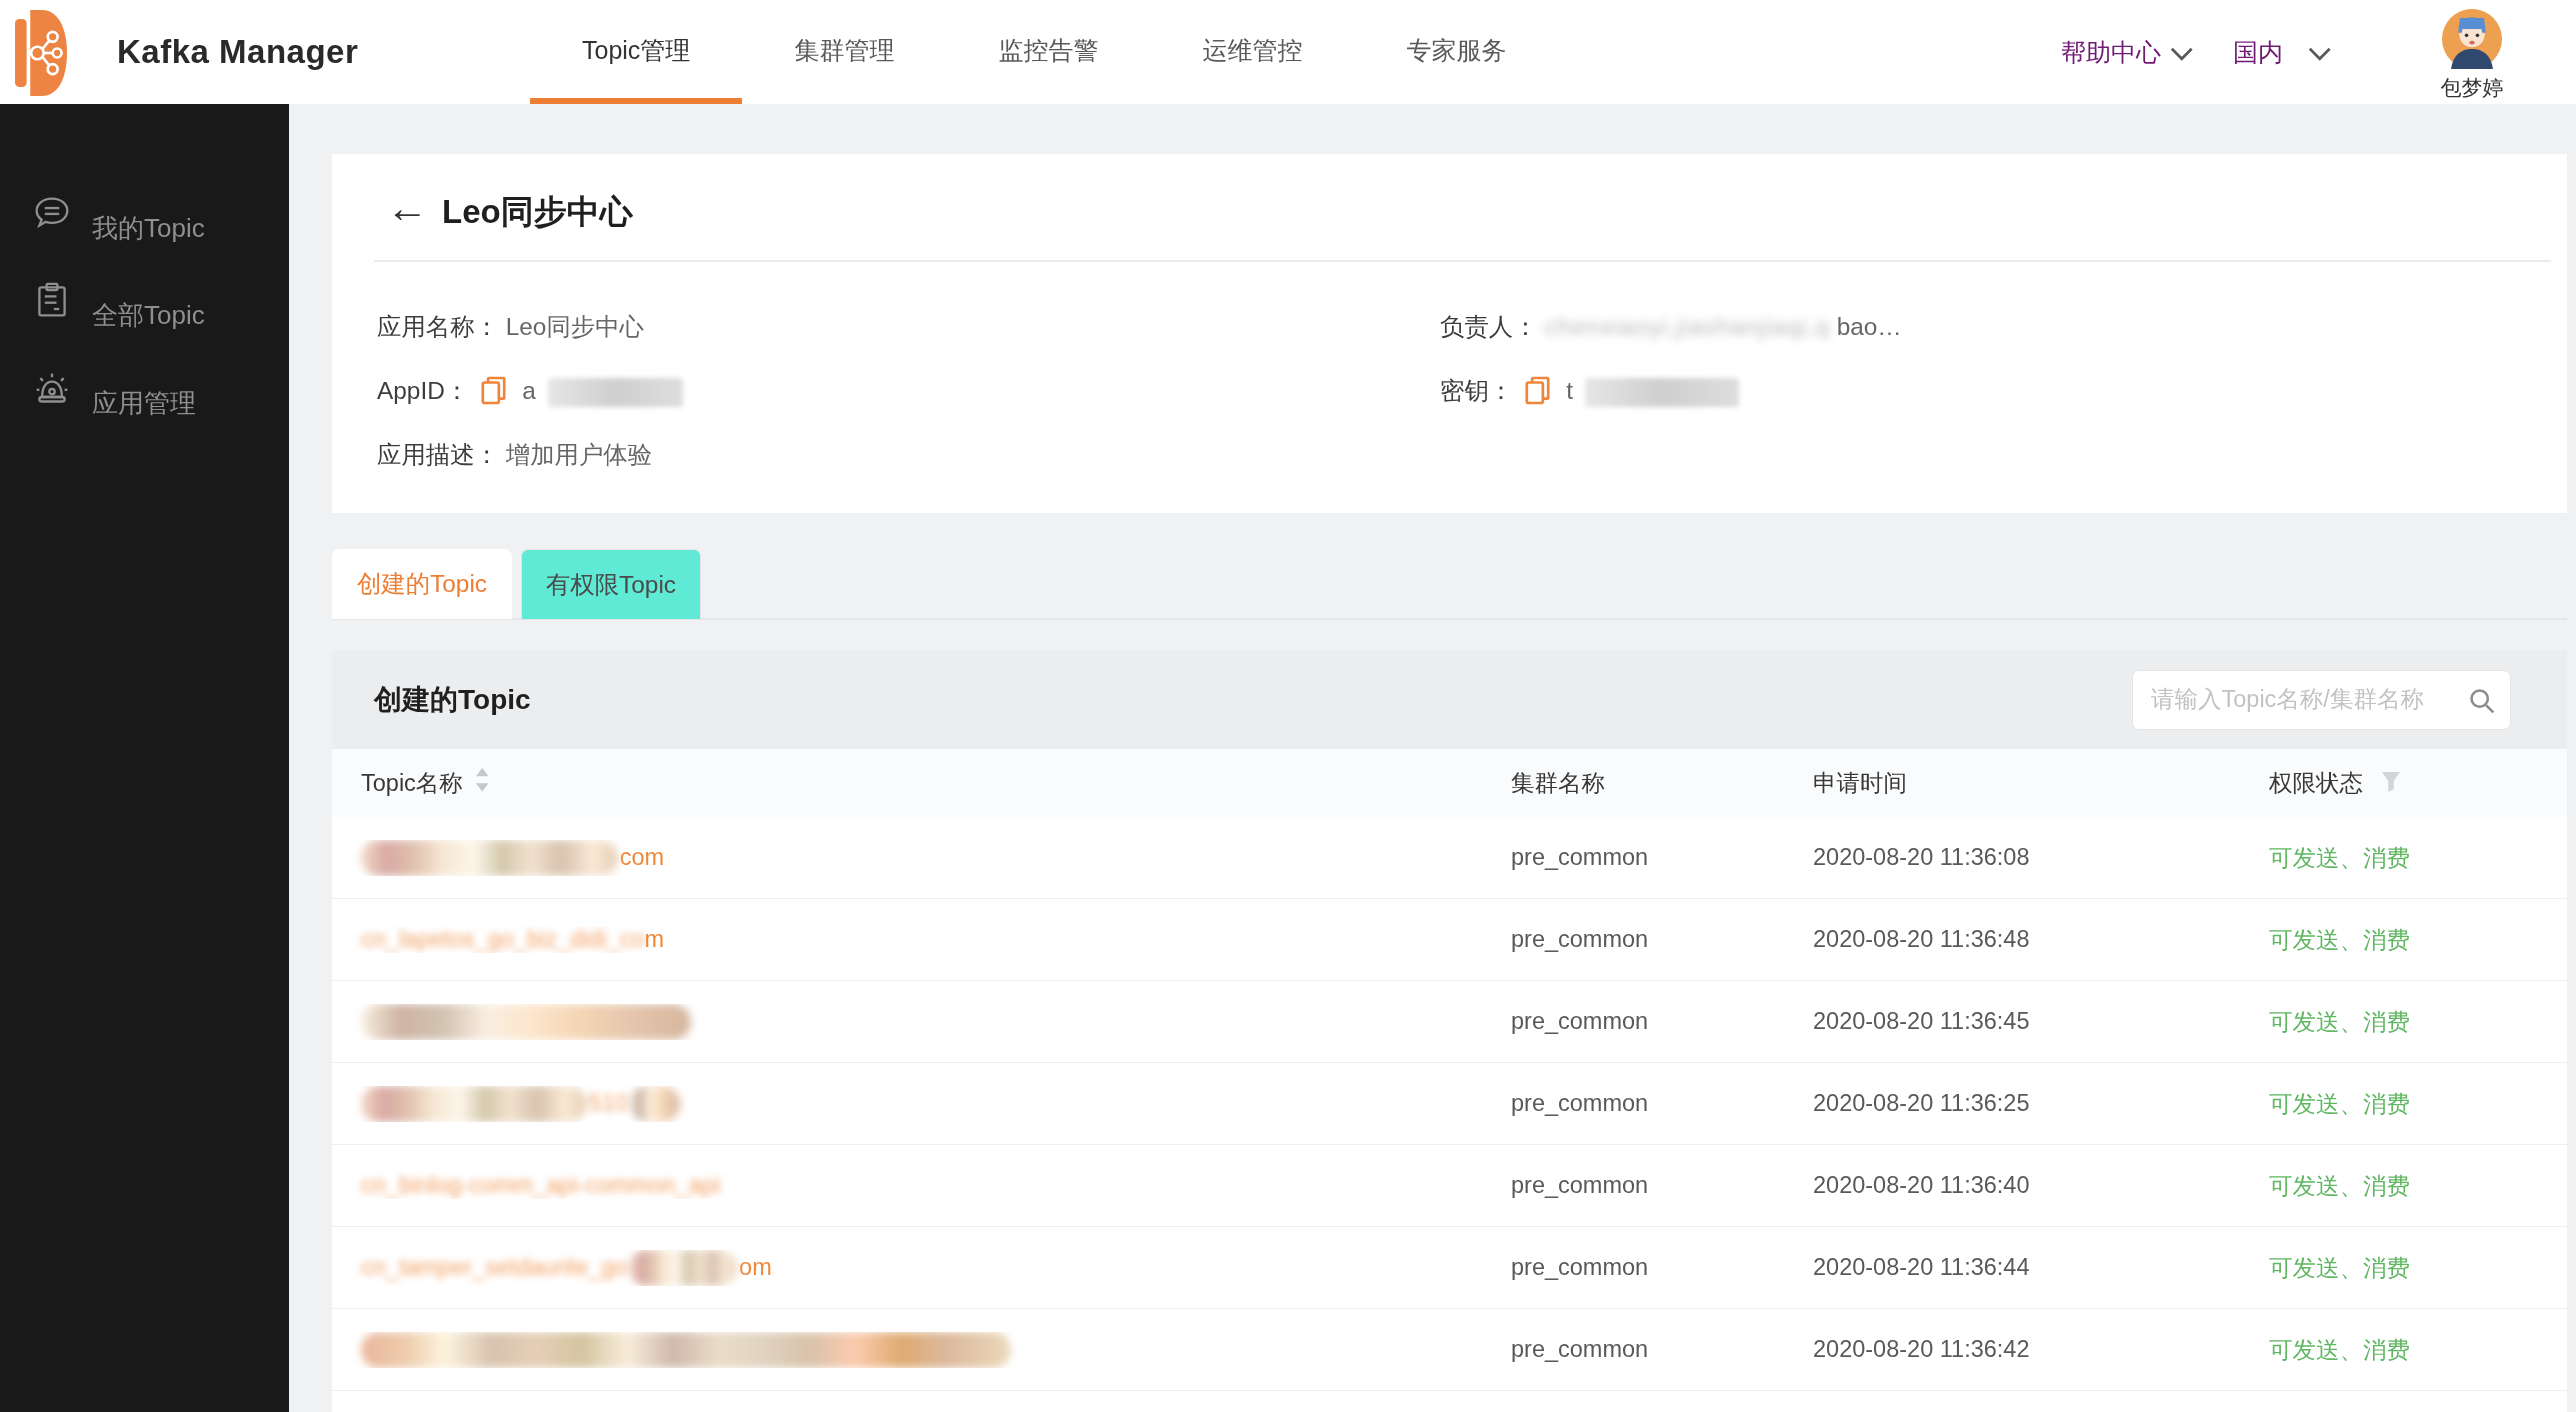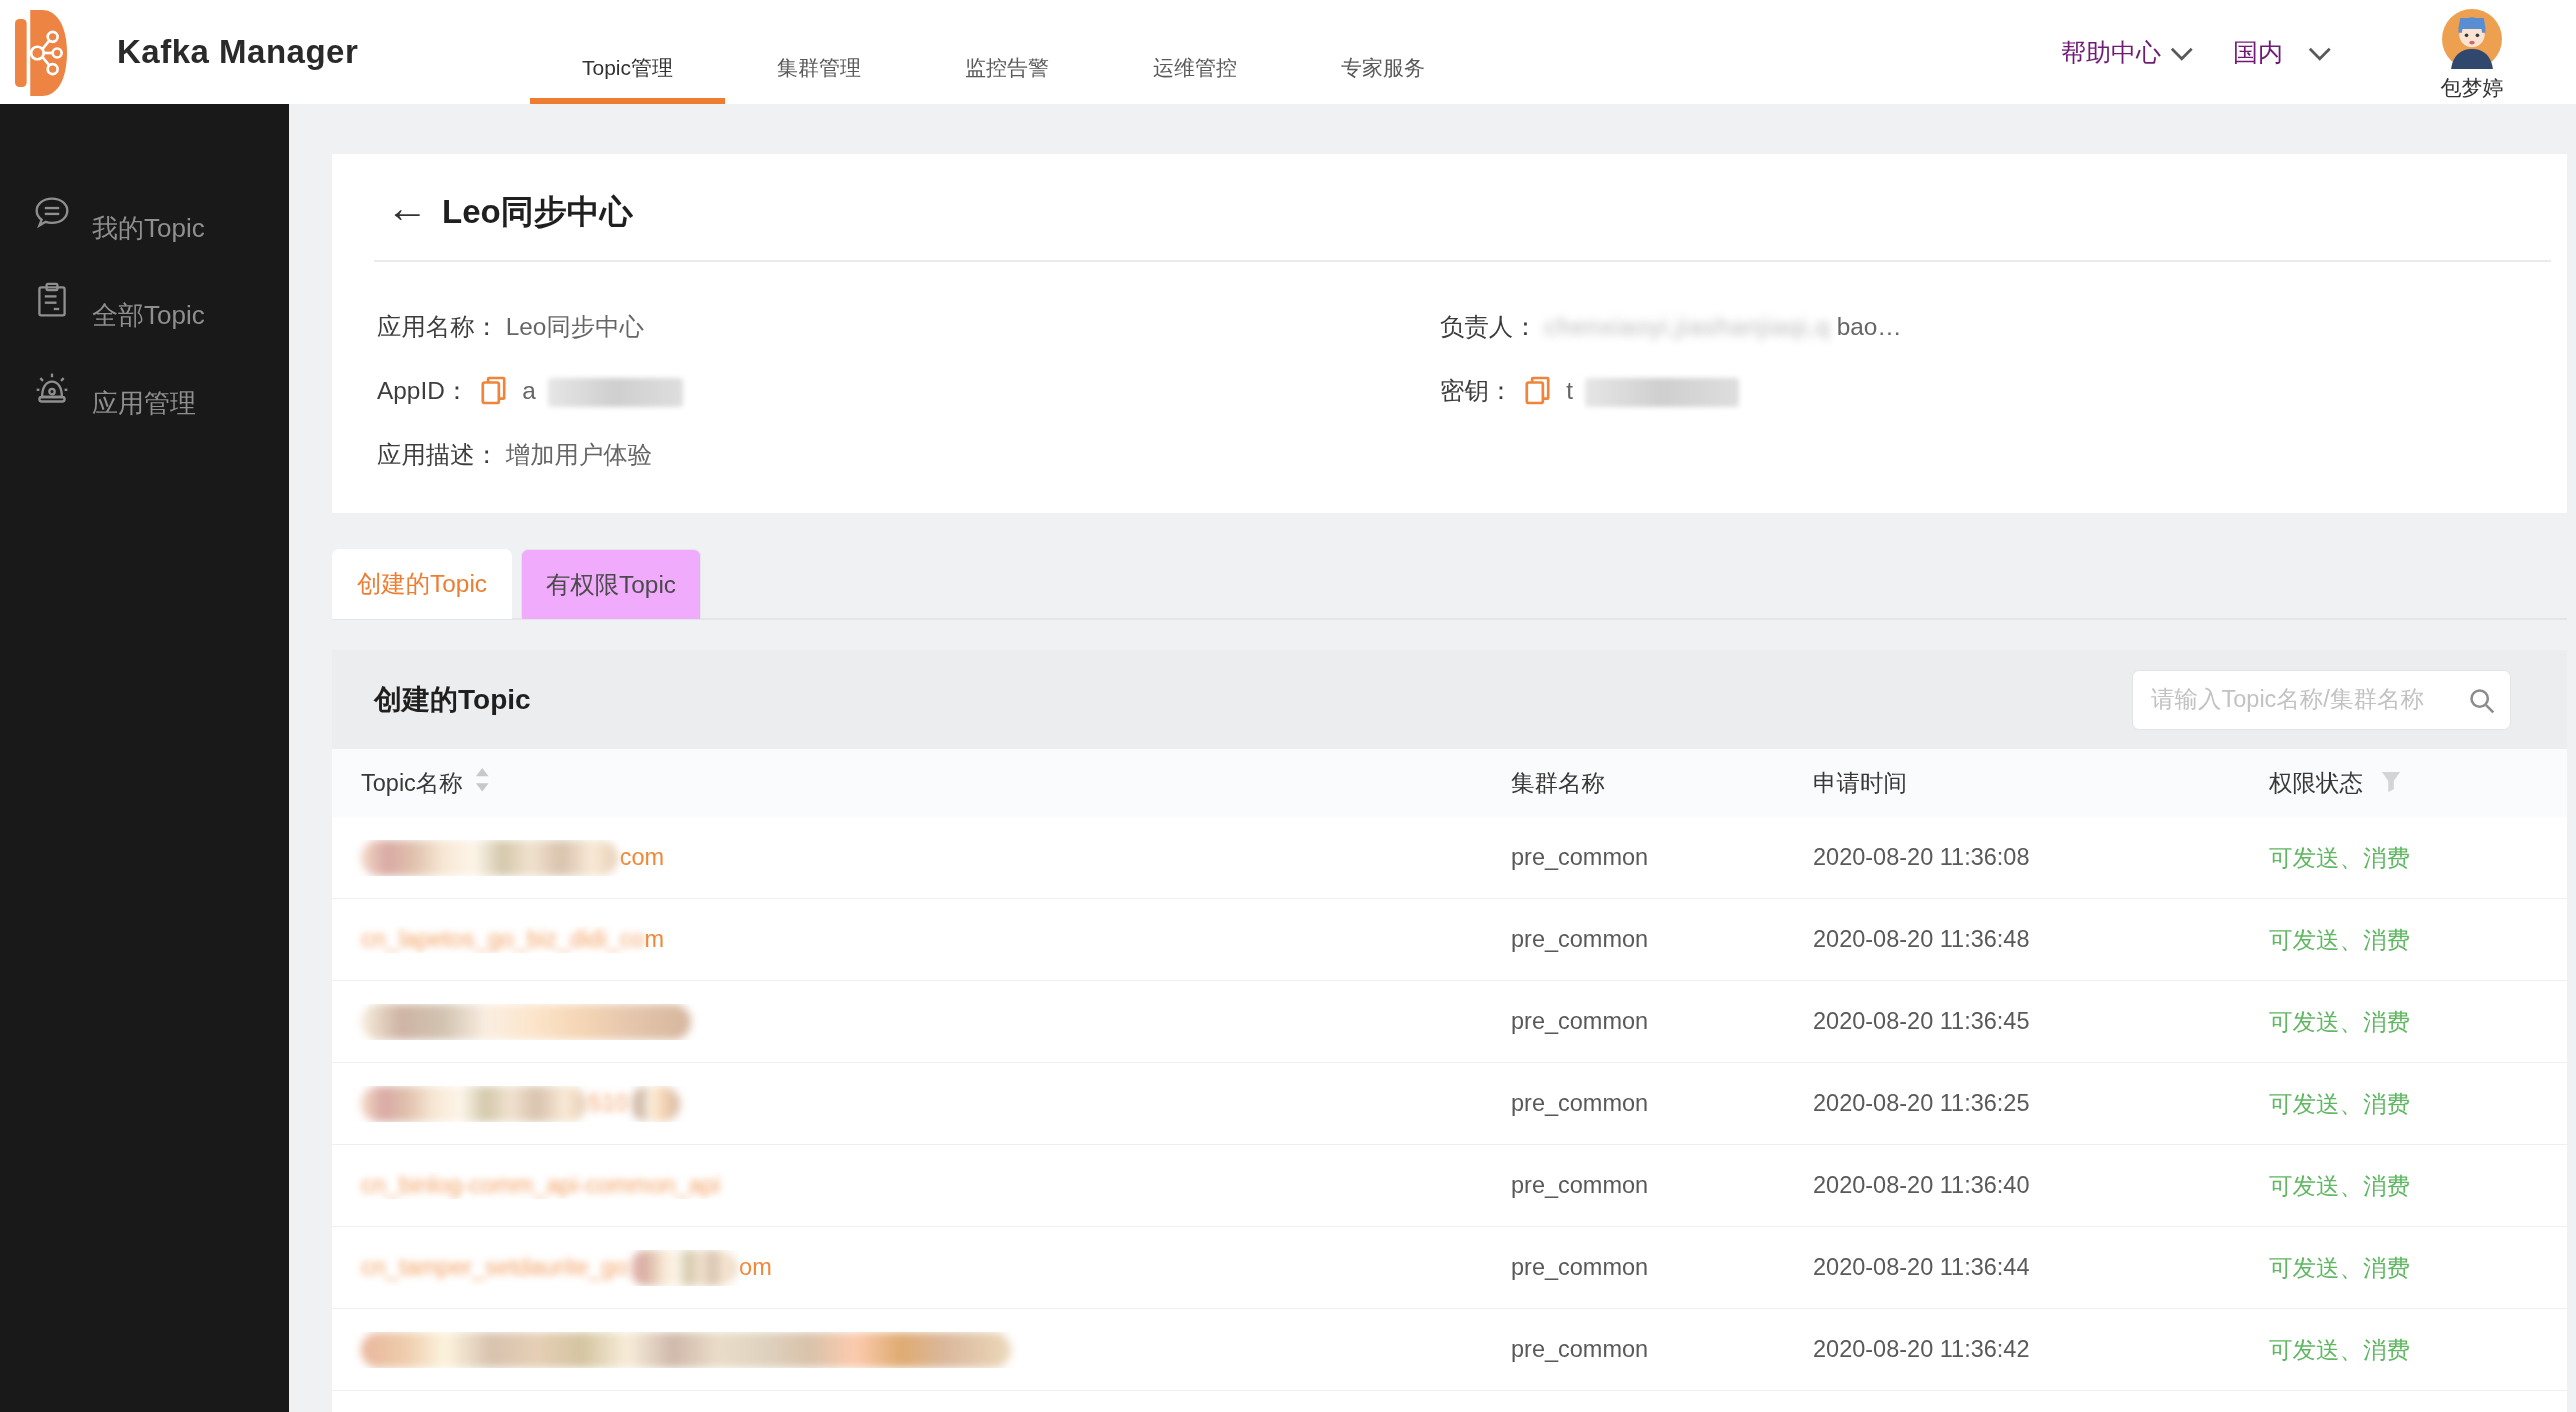--- a/index.html
+++ b/index.html
@@ -6,21 +6,21 @@
   html,body { width:2576px; height:1413px; overflow:hidden; background:#fff;
     font-family:"Liberation Sans", sans-serif; }
   #app { position:relative; width:2576px; height:1413px; }
 
   
   .topbar { position:absolute; top:0; left:0; width:100%; height:104px; background:#fff; z-index:5; }
   .logo { position:absolute; left:14.5px; top:8.1px; }
   .brand { position:absolute; left:117px; top:0; height:76px; line-height:104px;
     font-size:33px; font-weight:700; color:#2a2a2a; letter-spacing:0.5px; }
   .nav { position:absolute; left:530px; top:0; height:104px; display:flex; }
-  .nav-item { position:relative; padding:17px 52px; line-height:101px; font-size:21px; color:#595959; cursor:pointer; }
+  .nav-item { position:relative; padding:0 52px; line-height:101px; font-size:25px; color:#595959; cursor:pointer; }
   .nav-item.active { color:#333; }
   .nav-item.active::after { content:""; position:absolute; left:0; right:0; bottom:0; height:6.3px; background:#ed7d31; }
   .top-right { position:absolute; right:0; top:0; height:104px; }
   .help, .region { position:absolute; top:0; line-height:104px; font-size:25px; color:#701a75; cursor:pointer; }
   .help { left:-515px; } .region { left:-343px; }
   .chev { display:inline-block; margin-left:9px; }
   .region .chev { margin-left:25px; }
   .user { position:absolute; left:-149px; top:9px; width:90px; text-align:center; cursor:pointer; }
   .avatar { width:60px; height:60px; border-radius:50%; display:inline-block; }
   .user-name { font-size:21px; color:#333; margin-top:1.8px; }
@@ -45,21 +45,21 @@
   .copy-ic { display:inline-block; vertical-align:-6.3px; margin:0 9px 0 5.4px; cursor:pointer; }
   .redact-gray { display:inline-block; height:29px; border-radius:3.6px; vertical-align:middle;
     background:linear-gradient(90deg,#e6e6e6,#cfcfcf 50%,#dedede); filter:blur(2.7px); margin-left:5.4px; }
   .blur-owner { color:#8a8a8a; filter:blur(4.5px); opacity:.6; letter-spacing:0.9px; }
 
   
   .tabs { position:absolute; left:43px; top:445px; height:70px; z-index:2; display:flex; }
   .tab { width:180px; height:70px; line-height:70px; text-align:center; font-size:24.4px;
     border-radius:7.2px 7.2px 0 0; cursor:pointer; }
   .tab.active { background:#fff; color:#ed7d31; }
-  .tab.inactive { background:#f0abfc; color:#4a4a4a; border:0.9px solid #e3e5e7; border-bottom:none; margin-left:9px; }
+  .tab.inactive { background:#5eead4; color:#4a4a4a; border:0.9px solid #e3e5e7; border-bottom:none; margin-left:9px; }
   .tabs-divider { position:absolute; left:43px; width:2235px; top:514px; height:1.8px; background:#e3e5e7; z-index:1; }
 
   
   .card2 { position:absolute; left:43px; top:546px; width:2235px; height:762px; background:#fff; }
   .card2-head { position:relative; height:99px; background:#ecedef; }
   .card2-title { position:absolute; left:42px; top:0; line-height:99px; font-size:28px; font-weight:700; color:#1f1f1f; }
   .search { position:absolute; right:56px; top:20px; width:379px; height:60px; background:#fff;
     border:1.8px solid #e4e4e4; border-radius:7.2px; }
   .search input { position:absolute; left:18px; top:0; width:307px; height:56px; border:none; outline:none;
     font-size:23.5px; color:#333; background:transparent; font-family:inherit; }

